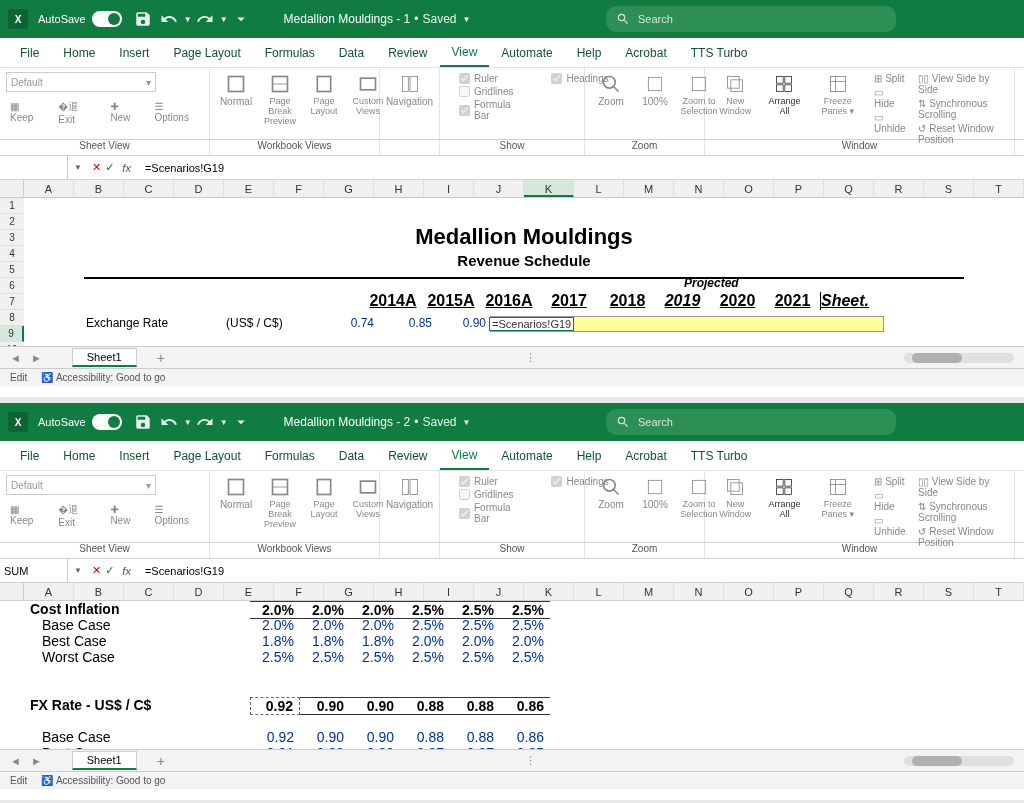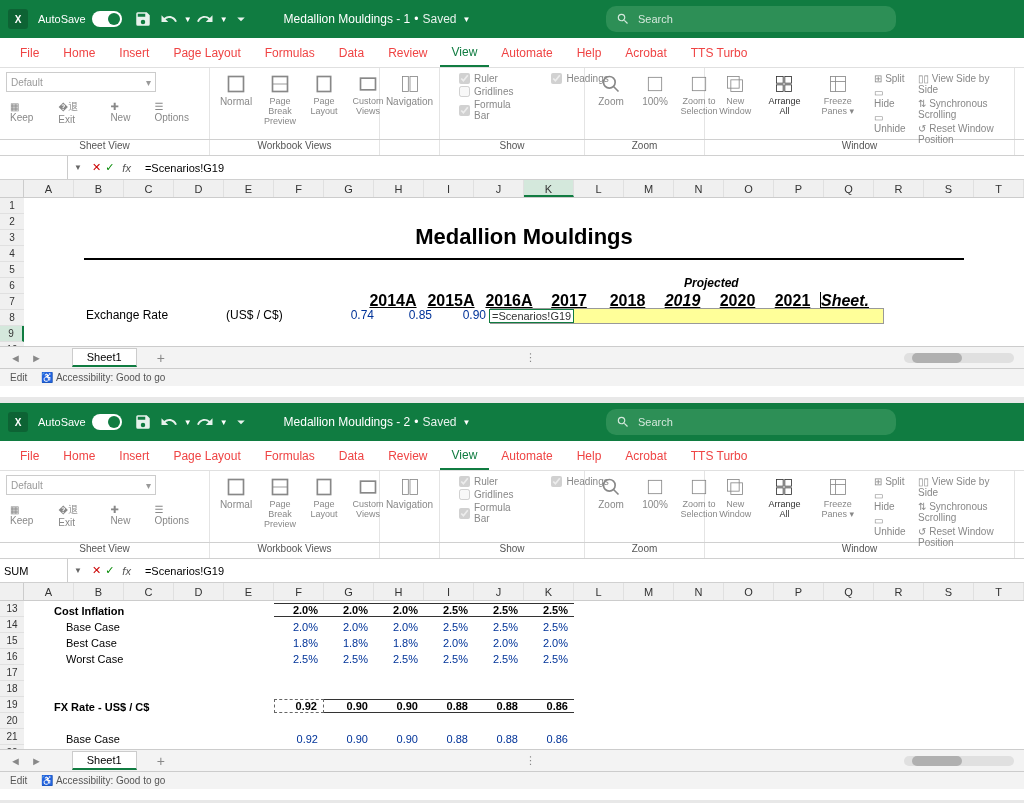--- a/index.html
+++ b/index.html
@@ -17,21 +17,21 @@
 .toggle-knob { width: 12px; height: 12px; background: #fff; border-radius: 50%; position: absolute; top: 2px; left: 2px; }
 .toggle.on .toggle-knob { background: #107c41; left: 16px; }
 .qat-icon { width: 18px; height: 18px; margin: 0 4px; opacity: 0.9; fill: #fff; cursor: pointer; }
 .doc-title { margin-left: 30px; font-size: 12px; display: flex; align-items: center; gap: 4px; }
 .saved-badge { opacity: 0.9; }
 .chevron { font-size: 8px; margin-left: 2px; }
 .searchbox { margin-left: auto; margin-right: 120px; background: #2d8f56; border-radius: 10px; height: 26px; width: 290px; display: flex; align-items: center; padding: 0 10px; gap: 8px; color: #d4e8dc; }
 .searchbox svg { width: 14px; height: 14px; fill: #d4e8dc; }
 
 .menubar { background: #fff; height: 30px; display: flex; align-items: center; padding: 0 8px; border-bottom: 1px solid #e0e0e0; }
-.menu-item { padding: 6px 12px; font-size: 12px; color: #ef4444; cursor: pointer; }
+.menu-item { padding: 6px 12px; font-size: 12px; color: #14532d; cursor: pointer; }
 .menu-item.active { border-bottom: 2px solid #107c41; color: #107c41; }
 
 .ribbon { background: #fff; height: 72px; display: flex; border-bottom: 1px solid #d0d0d0; }
 .ribbon-group { border-right: 1px solid #e4e4e4; padding: 4px 6px; display: flex; flex-direction: column; position: relative; }
 .ribbon-labels { background: #fff; height: 16px; display: flex; border-bottom: 1px solid #d0d0d0; font-size: 10px; color: #555; }
 .ribbon-labels > div { text-align: center; border-right: 1px solid #e4e4e4; }
 .rg-content { display: flex; gap: 4px; flex: 1; align-items: flex-start; }
 .rbtn { display: flex; flex-direction: column; align-items: center; gap: 2px; padding: 2px 4px; color: #888; font-size: 10px; cursor: pointer; min-width: 40px; }
 .rbtn.small { flex-direction: row; min-width: auto; gap: 4px; padding: 1px 4px; font-size: 10px; }
 .rbtn svg { width: 20px; height: 20px; fill: #888; }
@@ -64,34 +64,34 @@
 .row-h.sel { background: #d4e8dc; border-right: 2px solid #107c41; }
 .cells { position: relative; flex: 1; }
 .doc-content { position: absolute; top: 0; left: 0; right: 0; font-family: 'Times New Roman', serif; }
 
 .doc-title-text { text-align: center; font-size: 22px; font-weight: bold; margin-top: 26px; }
 .doc-subtitle { text-align: center; font-size: 15px; font-weight: bold; margin-top: 2px; }
 .doc-hr { border-top: 2px solid #000; margin: 8px 60px 0 60px; }
 .proj-label { position: absolute; top: 78px; left: 660px; font-style: italic; font-weight: bold; font-size: 12px; }
 .hdr-row { position: absolute; top: 94px; left: 0; right: 0; display: flex; font-weight: bold; font-size: 16px; }
 .hdr-row > div { text-align: center; }
-.row9 { position: absolute; top: 110px; left: 0; right: 0; height: 16px; display: flex; font-size: 12px; }
+.row9 { position: absolute; top: 118px; left: 0; right: 0; height: 16px; display: flex; font-size: 12px; }
 .row9-yellow { background: #ffff99; border: 1px solid #999; border-left: none; flex: 1; display: flex; align-items: center; }
 .cell-edit { border: 1px solid #107c41; background: #fff; padding: 0 2px; font-size: 11px; color: #333; margin-left: -1px; }
 
 .statusrow { height: 22px; background: #f3f3f3; border-top: 1px solid #ccc; display: flex; align-items: center; }
 .sheet-nav { display: flex; gap: 10px; padding: 0 10px; color: #888; }
 .sheet-tab { background: #fff; border: 1px solid #ccc; border-bottom: 2px solid #107c41; padding: 2px 14px; font-size: 11px; margin-left: 20px; }
 .sheet-add { color: #888; margin-left: 20px; font-size: 14px; }
 .scrollbar { margin-left: auto; width: 110px; height: 10px; background: #e0e0e0; border-radius: 5px; margin-right: 10px; position: relative; }
 .scrollbar::after { content: ''; position: absolute; left: 8px; width: 50px; height: 10px; background: #b0b0b0; border-radius: 5px; }
 .statusbar { height: 18px; background: #f3f3f3; border-top: 1px solid #ccc; display: flex; align-items: center; padding: 0 10px; font-size: 10px; color: #555; gap: 14px; }
 
 
-.w2-row { display: flex; height: 16px; font-size: 11px; align-items: flex-end; }
+.w2-row { display: flex; height: 16px; font-size: 14px; align-items: flex-start; }
 .w2-row > div { text-align: right; padding-right: 6px; }
 .w2-label { width: 250px; text-align: left !important; padding-left: 30px !important; }
 .w2-label.indent { padding-left: 42px !important; }
 .w2-label.bold { font-weight: bold; padding-left: 30px !important; }
 .w2-val { width: 50px; color: #003399; }
 .w2-head { font-weight: bold; color: #000; border-top: 1px solid #333; border-bottom: 1px solid #333; }
 .dashed-cell { border: 1px dashed #666 !important; }
 </style>
 </head>
 <body>
@@ -315,20 +315,21 @@
           <div class="row-h">5</div>
           <div class="row-h">6</div>
           <div class="row-h">7</div>
           <div class="row-h">8</div>
           <div class="row-h sel">9</div>
           <div class="row-h">10</div>
         </div>
       <div class="cells">
         <div class="doc-content">
           <div class="doc-title-text">Medallion Mouldings</div>
+          <div class="doc-subtitle">Revenue Schedule</div>
           <div class="doc-hr"></div>
           <div class="proj-label">Projected</div>
           <div class="hdr-row" id="yearrow">
               <div style="width:340px"></div>
               <div style="width: 58px; text-decoration: underline;">2014A</div>
               <div style="width: 58px; text-decoration: underline;">2015A</div>
               <div style="width: 58px; text-decoration: underline;">2016A</div>
               <div style="width: 62px; text-decoration: underline;">2017</div>
               <div style="width: 55px; text-decoration: underline;">2018</div>
               <div style="width: 55px; text-decoration: underline; font-style: italic;">2019</div>
@@ -573,32 +574,20 @@
         <div class="col-h">M</div>
         <div class="col-h">N</div>
         <div class="col-h">O</div>
         <div class="col-h">P</div>
         <div class="col-h">Q</div>
         <div class="col-h">R</div>
         <div class="col-h">S</div>
         <div class="col-h">T</div>
       </div>
     <div class="grid-body">
-      <div class="row-headers" id="rows2">
-          <div class="row-h">13</div>
-          <div class="row-h">14</div>
-          <div class="row-h">15</div>
-          <div class="row-h">16</div>
-          <div class="row-h">17</div>
-          <div class="row-h">18</div>
-          <div class="row-h">19</div>
-          <div class="row-h">20</div>
-          <div class="row-h">21</div>
-          <div class="row-h">22</div>
-        </div>
       <div class="cells" id="cells2" style="font-family:'Times New Roman',serif">
           <div class="w2-row">
             <div class="w2-label bold">Cost Inflation</div>
             <div class="w2-val w2-head">2.0%</div>
             <div class="w2-val w2-head">2.0%</div>
             <div class="w2-val w2-head">2.0%</div>
             <div class="w2-val w2-head">2.5%</div>
             <div class="w2-val w2-head">2.5%</div>
             <div class="w2-val w2-head">2.5%</div>
           </div>

